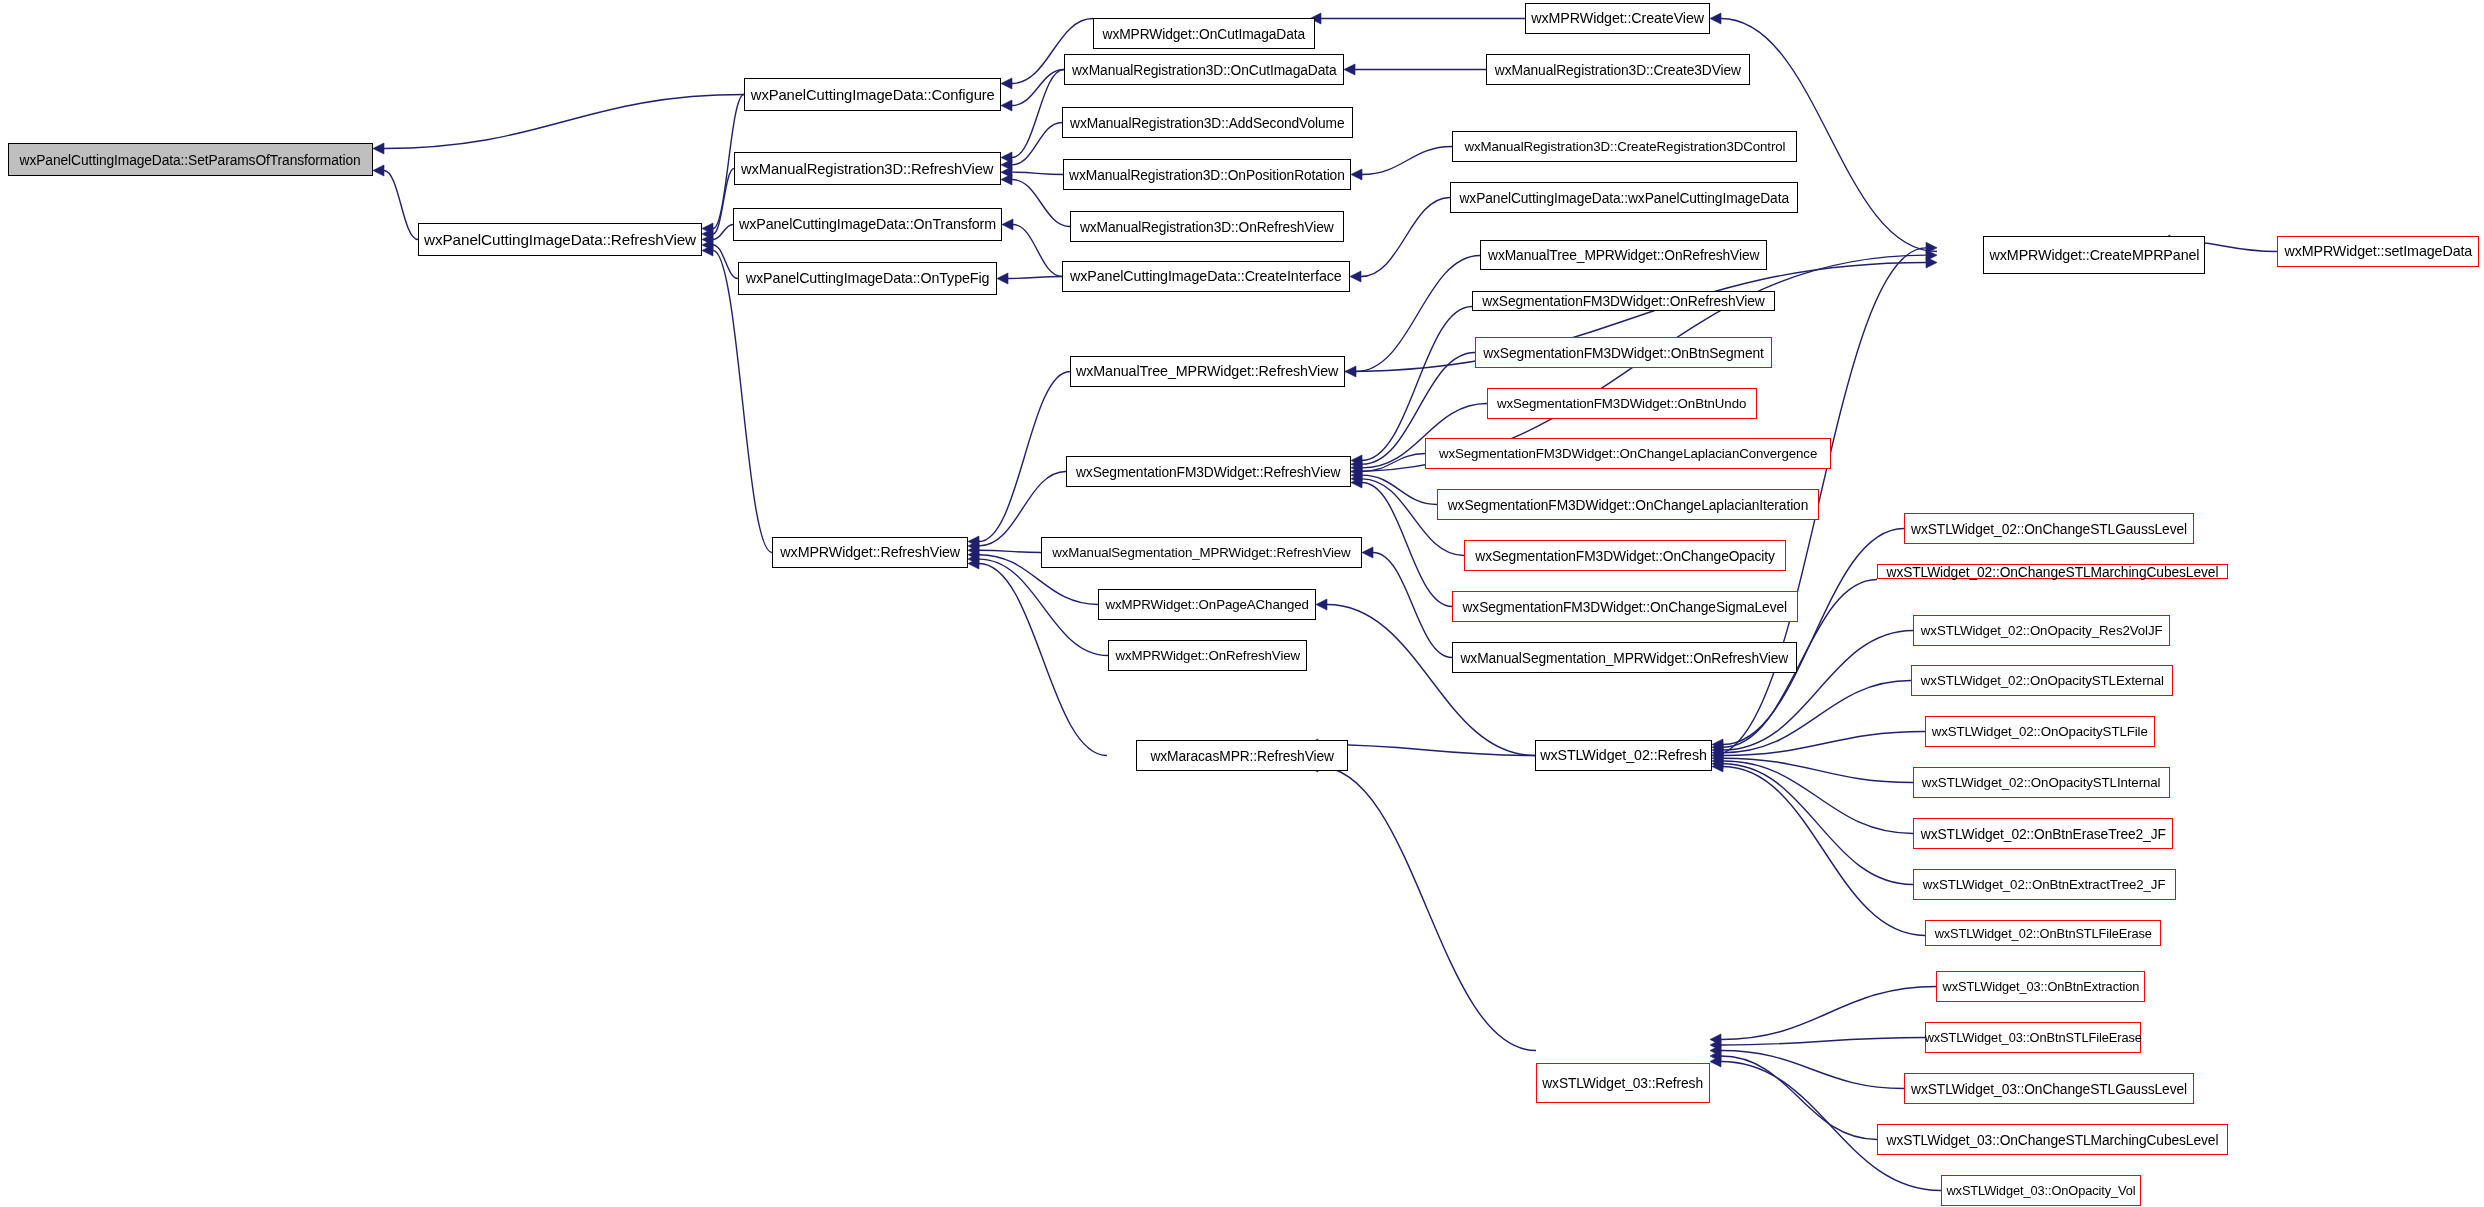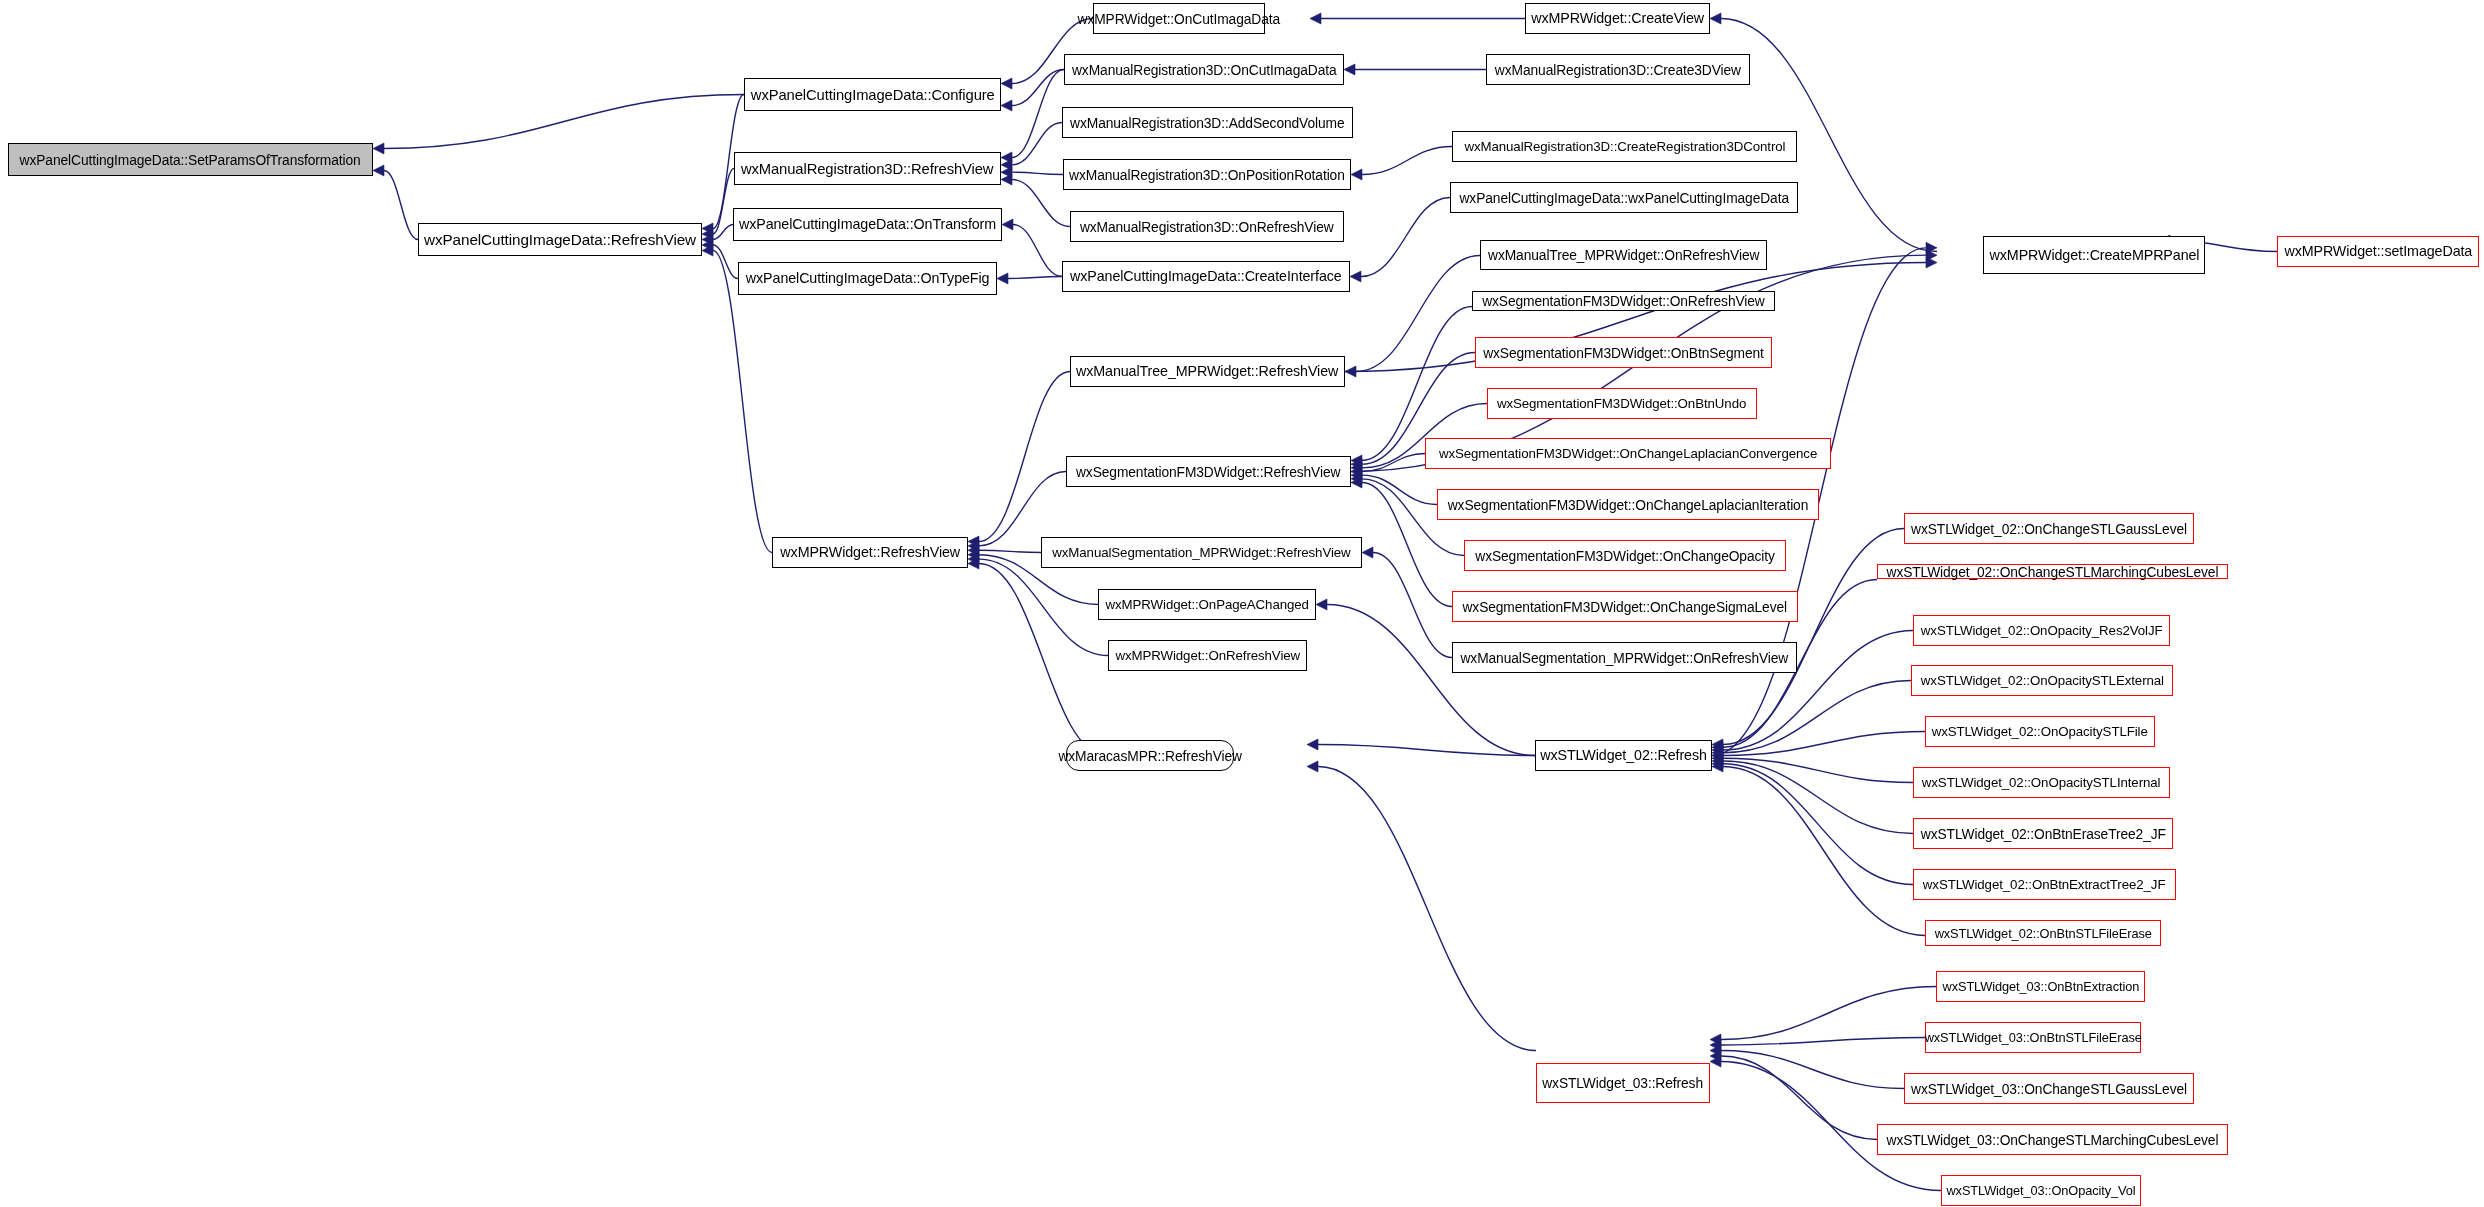--- a/index.html
+++ b/index.html
@@ -182,21 +182,21 @@
       </div>
       <div class="node" style="left: 734px; top: 152px; width: 267px; height: 33px;">
         <span class="lbl" style="font-size: 15px;">wxManualRegistration3D::RefreshView</span>
       </div>
       <div class="node" style="left: 733px; top: 208px; width: 269px; height: 33px;">
         <span class="lbl" style="font-size: 14.5px;">wxPanelCuttingImageData::OnTransform</span>
       </div>
       <div class="node" style="left: 738px; top: 262px; width: 259px; height: 33px;">
         <span class="lbl" style="font-size: 14.5px;">wxPanelCuttingImageData::OnTypeFig</span>
       </div>
-      <div class="node" style="left: 1093px; top: 3px; width: 172px; height: 31px;">
+      <div class="node" style="left: 1093px; top: 18px; width: 222px; height: 31px;">
         <span class="lbl" style="font-size: 14px;">wxMPRWidget::OnCutImagaData</span>
       </div>
       <div class="node" style="left: 1064px; top: 54px; width: 280px; height: 31px;">
         <span class="lbl" style="font-size: 14px;">wxManualRegistration3D::OnCutImagaData</span>
       </div>
       <div class="node" style="left: 1062px; top: 107px; width: 291px; height: 31px;">
         <span class="lbl" style="font-size: 14px;">wxManualRegistration3D::AddSecondVolume</span>
       </div>
       <div class="node" style="left: 1063px; top: 159px; width: 288px; height: 31px; text-align: center;">
         <span class="lbl" style="font-size: 14px;">wxManualRegistration3D::OnPositionRotation</span>
@@ -257,21 +257,21 @@
       </div>
       <div class="node" style="left: 1098px; top: 589px; width: 218px; height: 31px;">
         <span class="lbl" style="font-size: 13.5px;">wxMPRWidget::OnPageAChanged</span>
       </div>
       <div class="node" style="left: 1108px; top: 640px; width: 199px; height: 31px;">
         <span class="lbl" style="font-size: 13.5px;">wxMPRWidget::OnRefreshView</span>
       </div>
       <div class="node" style="left: 772px; top: 537px; width: 196px; height: 31px;">
         <span class="lbl" style="font-size: 14.5px;">wxMPRWidget::RefreshView</span>
       </div>
-      <div class="node" style="left: 1066px; top: 740px; width: 168px; height: 31px; border-radius: 13px;">
+      <div class="node" style="left: 1136px; top: 740px; width: 212px; height: 31px;">
         <span class="lbl" style="font-size: 14px;">wxMaracasMPR::RefreshView</span>
       </div>
       <div class="node" style="left: 1535px; top: 740px; width: 177px; height: 31px;">
         <span class="lbl" style="font-size: 14.5px;">wxSTLWidget_02::Refresh</span>
       </div>
       <div class="node red" style="left: 1536px; top: 1035px; width: 174px; height: 40px; margin-top: 28px;">
         <span class="lbl" style="font-size: 14px;">wxSTLWidget_03::Refresh</span>
       </div>
       <div class="node" style="left: 1937px; top: 236px; width: 222px; height: 38px; margin-left: 46px;">
         <span class="lbl" style="font-size: 14.5px;">wxMPRWidget::CreateMPRPanel</span>

